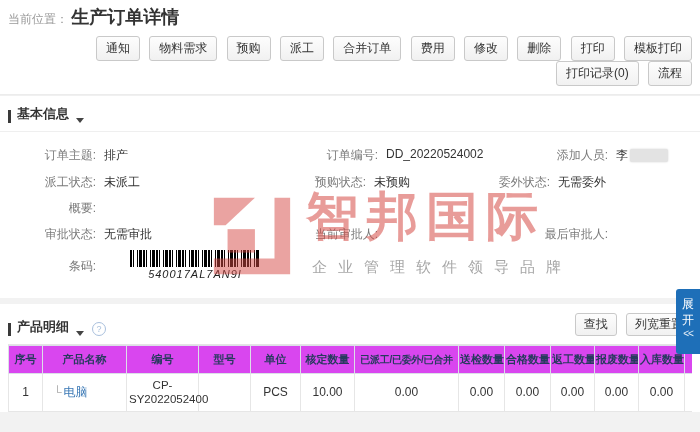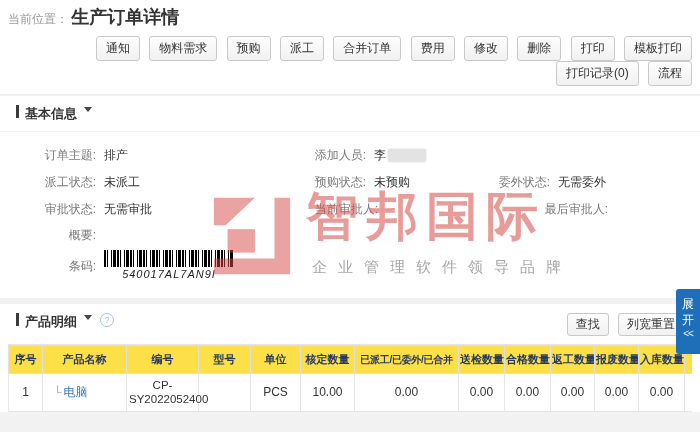--- a/index.html
+++ b/index.html
@@ -12,21 +12,21 @@
   .crumb-prefix { color:#999; }
   .crumb-title { color:#333; font-weight:bold; font-size:18px; }
 
   
   .toolbar { background:#fff; text-align:right; padding:4px 8px 8px; border-bottom:1px solid #ececec; }
   .btn { display:inline-block; padding:3px 9px; margin-left:6px; font-size:12px; color:#333;
     background:linear-gradient(#fdfdfd,#f1f1f1); border:1px solid #c9c9c9; border-radius:3px; cursor:pointer; }
   .btn-sm { padding:2px 8px; }
 
   
-  .sec-head { display:flex; align-items:flex-start; padding:9px 16px 8px; background:#fff; }
+  .sec-head { display:flex; align-items:flex-end; padding:9px 8px 8px; background:#fff; }
   .sec-bar { width:3px; height:13px; background:#3a3a3a; margin-right:6px; }
   .sec-title { font-weight:bold; font-size:13px; color:#333; }
   .caret { width:0; height:0; border-left:4px solid transparent; border-right:4px solid transparent;
     border-top:5px solid #444; margin-left:7px; margin-top:2px; cursor:pointer; }
   .help { width:14px; height:14px; border:1px solid #a9c0dd; color:#a9c0dd; border-radius:50%;
     font-size:9px; line-height:12px; text-align:center; margin-left:8px; cursor:pointer; }
   .sec-right { margin-left:auto; }
 
   
   .panel-basic { position:relative; background:#fff; border-top:1px solid #f0f0f0; }
@@ -59,21 +59,21 @@
   .expand-tab { position:absolute; right:0; top:193px; width:24px; padding:7px 0 15px; background:#1e6fb8;
     color:#fff; text-align:center; border-radius:3px 0 0 3px; cursor:pointer; z-index:9; }
   .expand-label { width:14px; margin:0 auto; font-size:12px; word-break:break-all; line-height:1.35; }
   .expand-arrows { font-size:10px; letter-spacing:-1px; opacity:.9; }
 
   
   .panel-products { background:#fff; }
   .table-clip { overflow:hidden; margin:0 8px; border-top:1px solid #e4e4e4; }
   table { border-collapse:collapse; table-layout:fixed; width:736px; }
   th,td { border:1px solid #dcdfe8; }
-  th { background:#fde047; color:#273a5e; font-size:11px; font-weight:bold; padding:6px 1px;
+  th { background:#d946ef; color:#273a5e; font-size:11px; font-weight:bold; padding:6px 1px;
     white-space:nowrap; overflow:hidden; }
   th.th-wide { font-size:10px; letter-spacing:-.3px; }
   td { border-color:#e6e6e6; font-size:12px; text-align:center; padding:4px 2px; height:34px; color:#333; }
   td.name-cell { text-align:left; padding-left:10px; }
   .tree { color:#aaa; margin-right:2px; }
   .prod-link { color:#3a78b5; text-decoration:none; cursor:pointer; }
   .num-cell { white-space:pre-line; line-height:1.25; font-size:11.5px; }
 </style>
 </head>
 <body>
@@ -104,61 +104,65 @@
     <span class="sec-title">基本信息</span>
     <span class="caret"></span>
   </div>
 
   <div class="fields">
     <div class="f-row">
       <div class="f-cell c1">
           <span class="lbl">订单主题:</span>
           <span class="val">排产</span>
         </div>
+      <div class="f-cell c2">
+          <span class="lbl">订单编号:</span>
+          <span class="val">DD_20220524002</span>
+        </div>
       <div class="f-cell c3">
           <span class="lbl">添加人员:</span>
           <span class="val"><span>李</span><span class="redact"></span></span>
         </div>
     </div>
     <div class="f-row">
       <div class="f-cell c1">
           <span class="lbl">派工状态:</span>
           <span class="val">未派工</span>
         </div>
       <div class="f-cell c3">
           <span class="lbl">预购状态:</span>
           <span class="val">未预购</span>
         </div>
       <div class="f-cell c2">
           <span class="lbl">委外状态:</span>
           <span class="val">无需委外</span>
         </div>
     </div>
+    <div class="f-row" style="min-height:25px;">
+      <div class="f-cell c1">
+          <span class="lbl">概要:</span>
+          <span class="val"></span>
+        </div>
+    </div>
     <div class="f-row">
       <div class="f-cell c1">
           <span class="lbl">审批状态:</span>
           <span class="val">无需审批</span>
         </div>
       <div class="f-cell c2">
           <span class="lbl">当前审批人:</span>
           <span class="val"></span>
         </div>
       <div class="f-cell c3">
           <span class="lbl">最后审批人:</span>
           <span class="val"></span>
         </div>
     </div>
-    <div class="f-row" style="min-height:25px;">
-      <div class="f-cell c1">
-          <span class="lbl">概要:</span>
-          <span class="val"></span>
-        </div>
-    </div>
     <div class="f-row" style="align-items:flex-start; min-height:40px; margin-top:2px;">
-      <div class="f-cell c1" style="align-items:flex-start;">
+      <div class="f-cell c1" style="align-items:flex-start;gap:26px;">
         <span class="lbl" style="margin-top:8px;">条码:</span>
         <span class="barcode-wrap">
           <span class="barcode" style="display:block;"></span>
           <span class="barcode-num" style="display:block;font-style:italic;">540017AL7AN9I</span>
         </span>
       </div>
     </div>
   </div>
 
   <div class="watermark">

